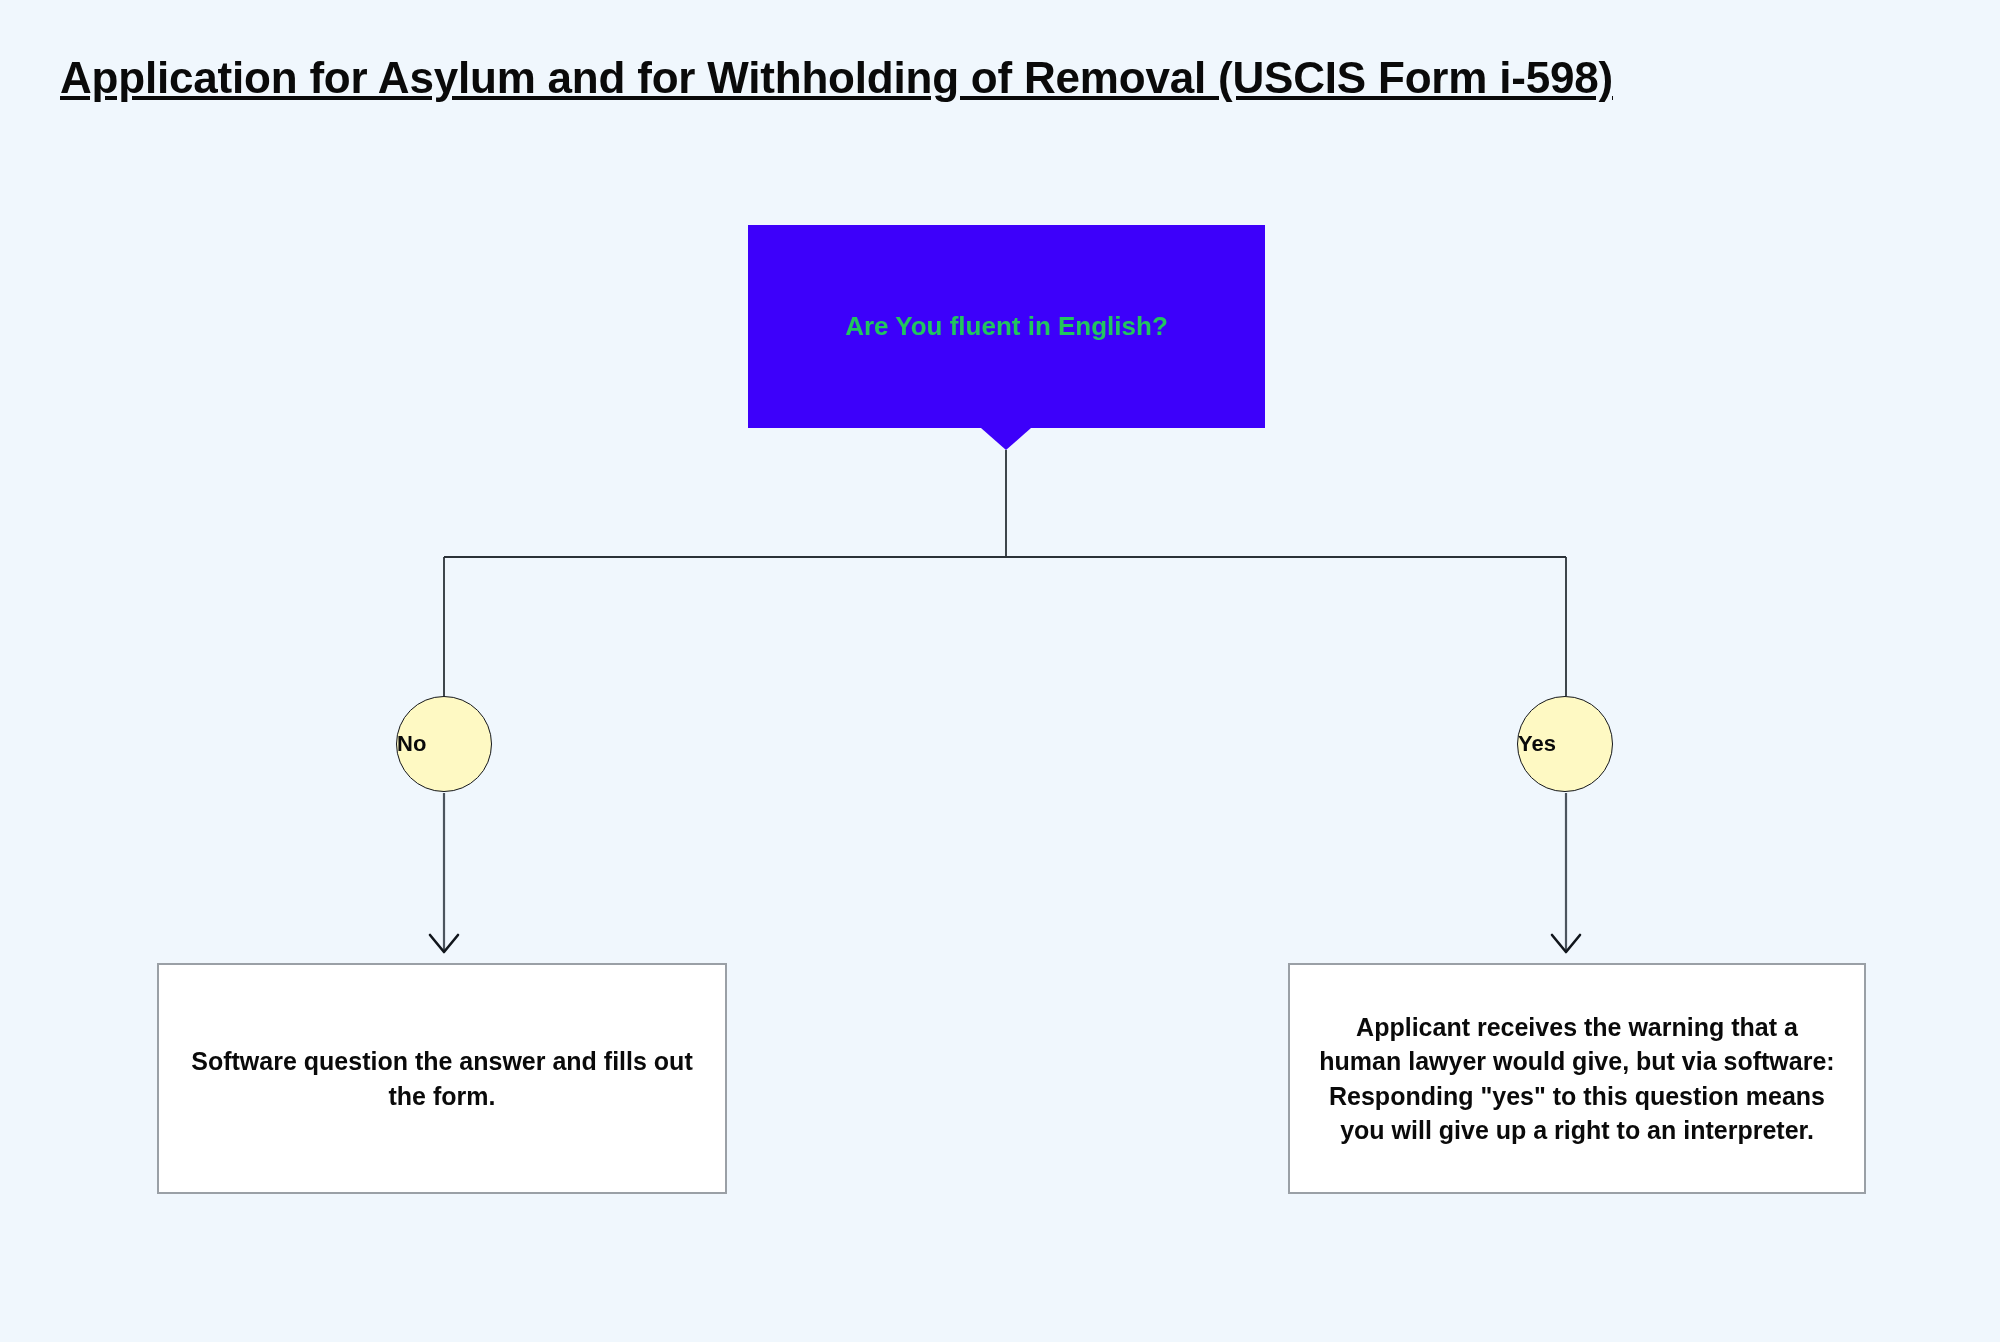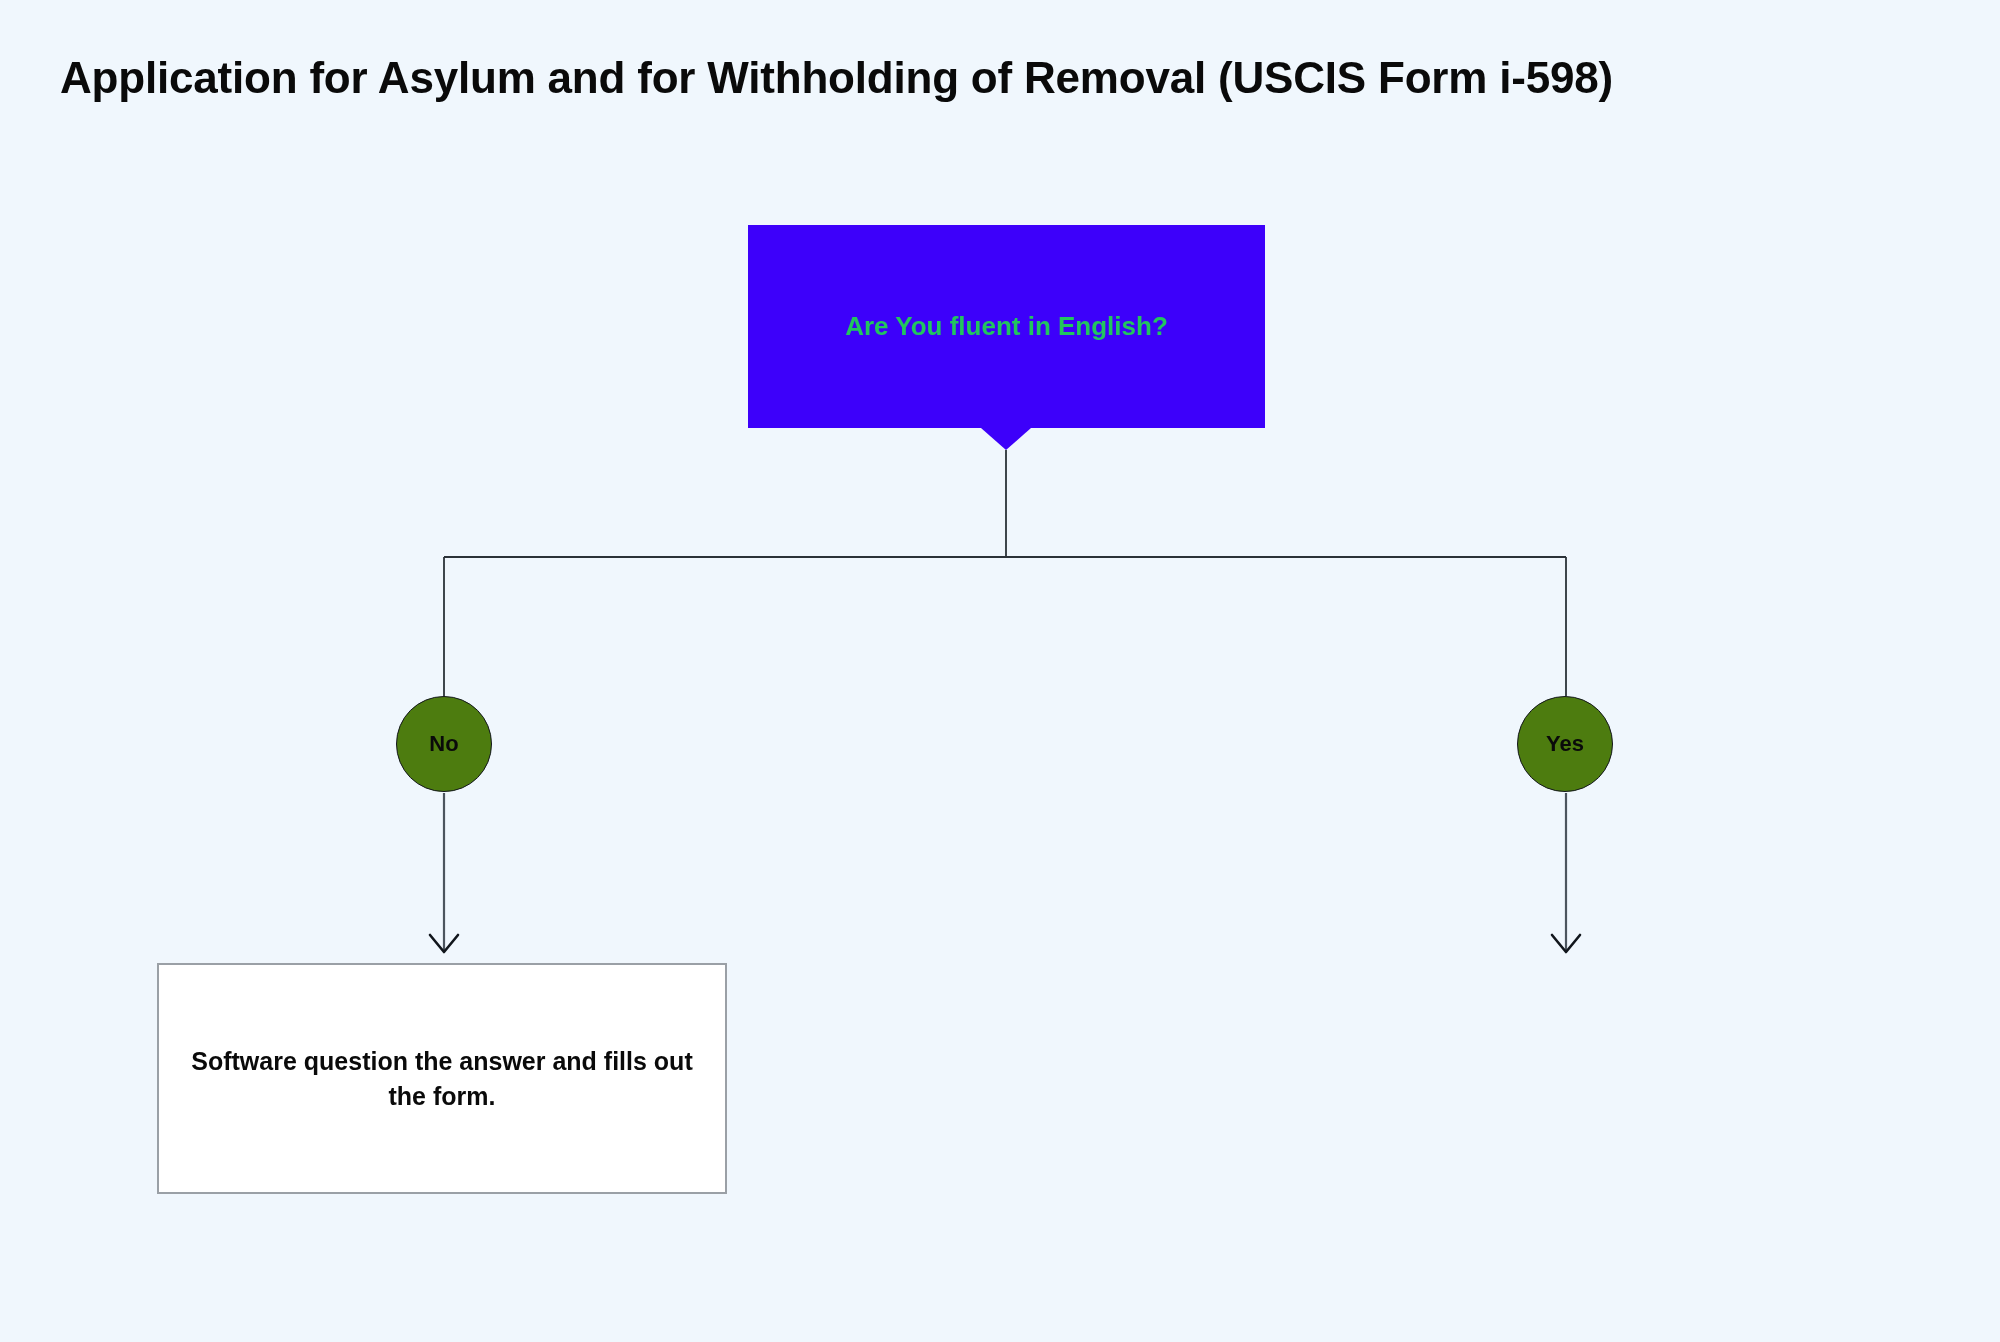--- a/index.html
+++ b/index.html
@@ -27,20 +27,21 @@
     position: absolute;
     left: 60px;
     top: 52px;
     width: 1880px;
     font-size: 44px;
     font-weight: 700;
     color: #0a0a0a;
     letter-spacing: -0.2px;
     line-height: 1.18;
     white-space: nowrap;
+    text-decoration: underline;
   }
 
   
   #connectors {
     position: absolute;
     left: 0;
     top: 0;
     width: 2000px;
     height: 1342px;
     pointer-events: none;
@@ -77,24 +78,24 @@
     border-top: 22px solid #3d00fa;
   }
 
   
   .branch-circle {
     position: absolute;
     width: 96px;
     height: 96px;
     border-radius: 50%;
     border: 1.6px solid #13161c;
-    background: #4d7c0f;
+    background: #fef9c3;
     display: flex;
     align-items: center;
-    justify-content: center;
+    justify-content: flex-start;
     box-sizing: border-box;
   }
   .branch-circle .branch-label {
     font-size: 22px;
     font-weight: 700;
     color: #0a0a0a;
     line-height: 1;
   }
   #branch-no   { left: 396px;  top: 696px; }
   #branch-yes  { left: 1517px; top: 696px; }
@@ -164,14 +165,17 @@
   </div>
 
   <div id="branch-yes" class="branch-circle">
     <span class="branch-label">Yes</span>
   </div>
 
   <div id="outcome-left" class="outcome-box">
     <div class="outcome-text">Software question the answer and fills out the form.</div>
   </div>
 
+  <div id="outcome-right" class="outcome-box">
+    <div class="outcome-text">Applicant receives the warning that a human lawyer would give, but via software: Responding "yes" to this question means you will give up a right to an interpreter.</div>
+  </div>
 
 </div>
 
 </body></html>

